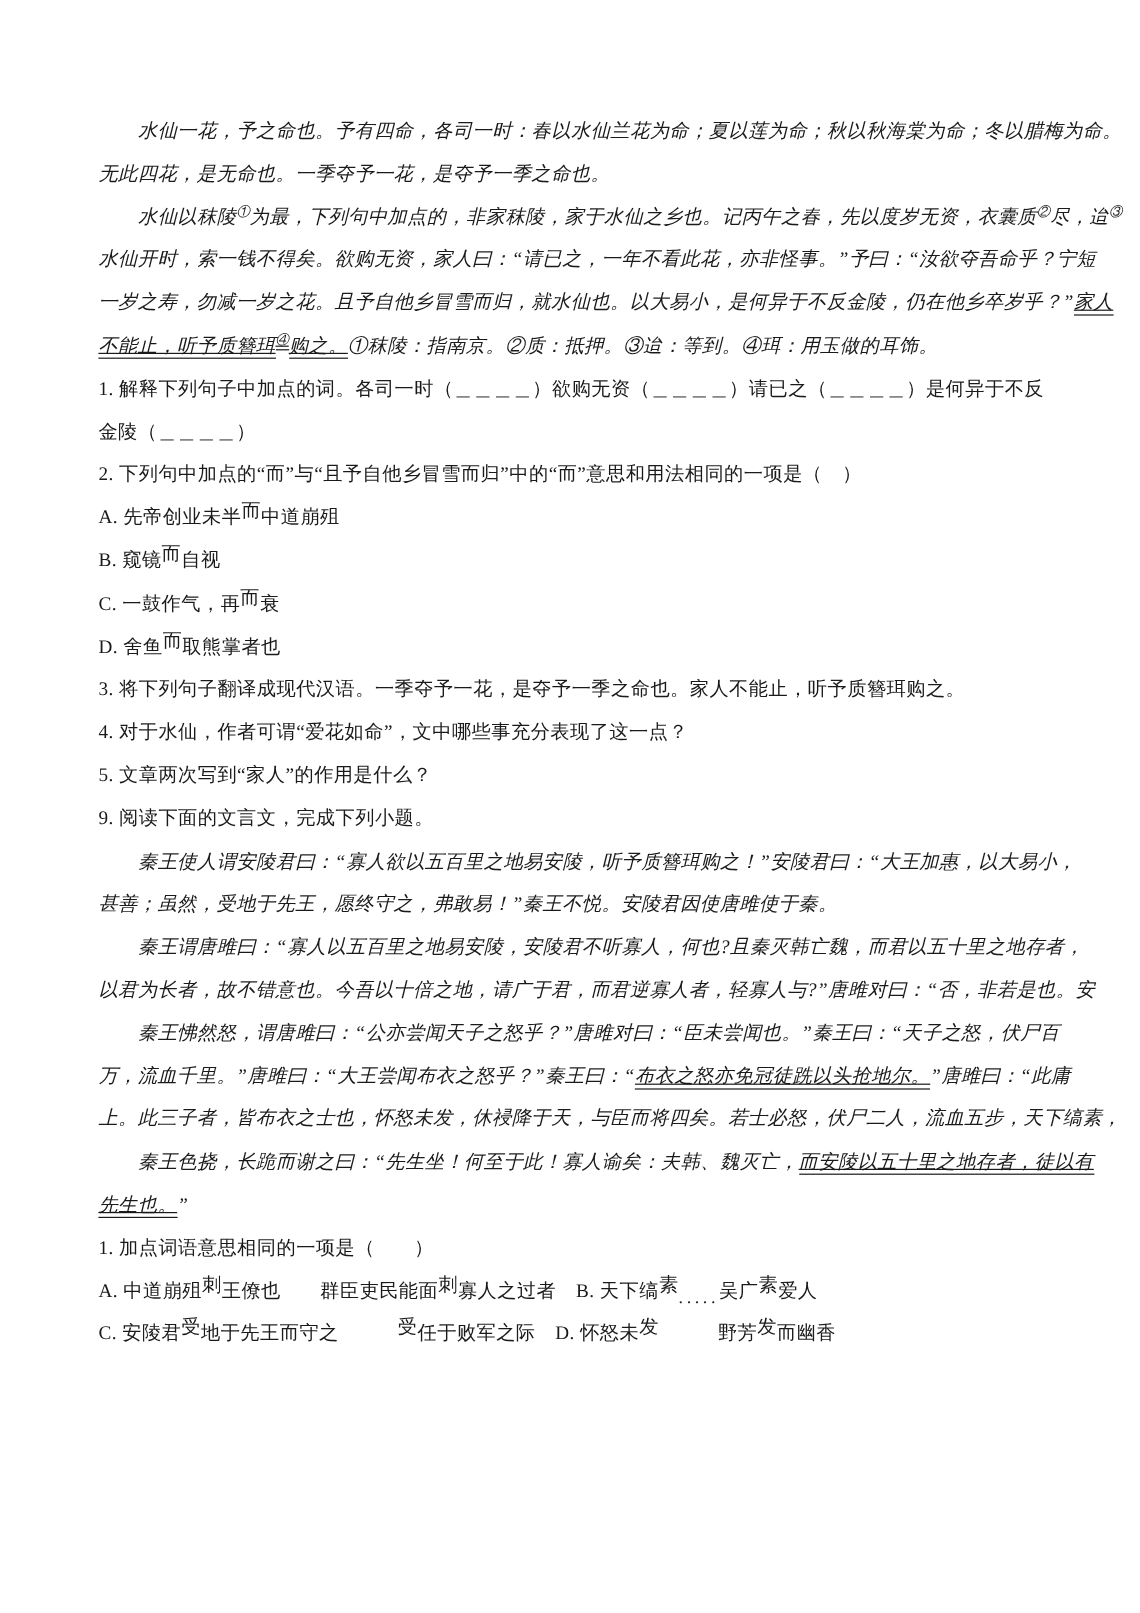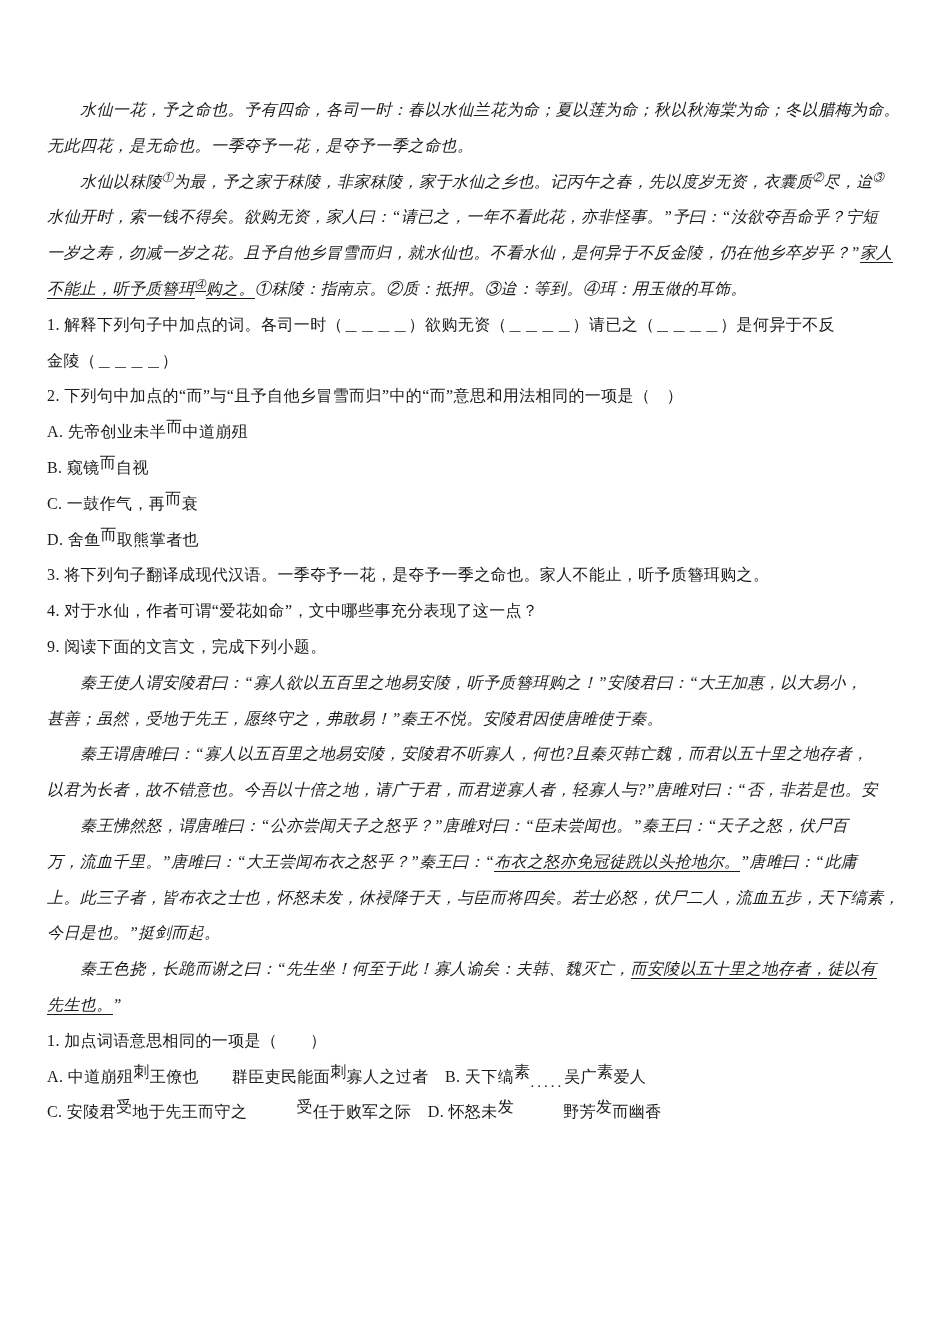--- a/index.html
+++ b/index.html
@@ -22,27 +22,29 @@
     top: 92px;
     width: 856px;
   }
   .line {
     display: block;
     height: 35.8px;
     line-height: 35.8px;
     font-size: 16px;
     letter-spacing: 0.4px;
     white-space: nowrap;
+    margin-left: 35px;
   }
   .line.indent { padding-left: 33px; }
   
   .line.kai { font-style: italic; }
   .seg-u {
     border-bottom: 1.2px solid #1a1a1a;
     padding-bottom: 1px;
+    text-decoration: underline;
   }
   .seg-r {
     position: relative;
     top: -5px;
   }
   .seg-s {
     font-size: 11px;
     position: relative;
     top: -6px;
     letter-spacing: 0;
@@ -54,41 +56,41 @@
     font-size: 15px;
   }
 </style>
 </head>
 <body>
 
 <div class="page">
   <div class="doc" id="doc">
       <div class="line kai indent"><span>水仙一花，予之命也。予有四命，各司一时：春以水仙兰花为命；夏以莲为命；秋以秋海棠为命；冬以腊梅为命。</span></div>
       <div class="line kai"><span>无此四花，是无命也。一季夺予一花，是夺予一季之命也。</span></div>
-      <div class="line kai indent"><span>水仙以秣陵</span><span class="seg-s">①</span><span>为最，予之家于秣陵，非家秣陵，家于水仙之乡也。记丙午之春，先以度岁无资，衣囊质</span><span class="seg-s">②</span><span>尽，迨</span><span class="seg-s">③</span></div>
+      <div class="line kai indent"><span>水仙以秣陵</span><span class="seg-s">①</span><span>为最，下列句中加点的，非家秣陵，家于水仙之乡也。记丙午之春，先以度岁无资，衣囊质</span><span class="seg-s">②</span><span>尽，迨</span><span class="seg-s">③</span></div>
       <div class="line kai"><span>水仙开时，索一钱不得矣。欲购无资，家人曰：“请已之，一年不看此花，亦非怪事。”予曰：“汝欲夺吾命乎？宁短</span></div>
-      <div class="line kai"><span>一岁之寿，勿减一岁之花。且予自他乡冒雪而归，就水仙也。不看水仙，是何异于不反金陵，仍在他乡卒岁乎？”</span><span class="seg-u">家人</span></div>
+      <div class="line kai"><span>一岁之寿，勿减一岁之花。且予自他乡冒雪而归，就水仙也。以大易小，是何异于不反金陵，仍在他乡卒岁乎？”</span><span class="seg-u">家人</span></div>
       <div class="line kai"><span class="seg-u">不能止，听予质簪珥</span><span class="seg-u seg-s">④</span><span class="seg-u">购之。</span><span>①秣陵：指南京。②质：抵押。③迨：等到。④珥：用玉做的耳饰。</span></div>
       <div class="line"><span>1. 解释下列句子中加点的词。各司一时（＿＿＿＿）欲购无资（＿＿＿＿）请已之（＿＿＿＿）是何异于不反</span></div>
       <div class="line"><span>金陵（＿＿＿＿）</span></div>
       <div class="line"><span>2. 下列句中加点的“而”与“且予自他乡冒雪而归”中的“而”意思和用法相同的一项是（　）</span></div>
       <div class="line"><span>A. 先帝创业未半</span><span class="seg-r">而</span><span>中道崩殂</span></div>
       <div class="line"><span>B. 窥镜</span><span class="seg-r">而</span><span>自视</span></div>
       <div class="line"><span>C. 一鼓作气，再</span><span class="seg-r">而</span><span>衰</span></div>
       <div class="line"><span>D. 舍鱼</span><span class="seg-r">而</span><span>取熊掌者也</span></div>
       <div class="line"><span>3. 将下列句子翻译成现代汉语。一季夺予一花，是夺予一季之命也。家人不能止，听予质簪珥购之。</span></div>
       <div class="line"><span>4. 对于水仙，作者可谓“爱花如命”，文中哪些事充分表现了这一点？</span></div>
+      <div class="line"><span>5. 文章两次写到“家人”的作用是什么？</span></div>
       <div class="line"><span>9. 阅读下面的文言文，完成下列小题。</span></div>
       <div class="line kai indent"><span>秦王使人谓安陵君曰：“寡人欲以五百里之地易安陵，听予质簪珥购之！”安陵君曰：“大王加惠，以大易小，</span></div>
       <div class="line kai"><span>甚善；虽然，受地于先王，愿终守之，弗敢易！”秦王不悦。安陵君因使唐雎使于秦。</span></div>
       <div class="line kai indent"><span>秦王谓唐雎曰：“寡人以五百里之地易安陵，安陵君不听寡人，何也?且秦灭韩亡魏，而君以五十里之地存者，</span></div>
       <div class="line kai"><span>以君为长者，故不错意也。今吾以十倍之地，请广于君，而君逆寡人者，轻寡人与?”唐雎对曰：“否，非若是也。安</span></div>
       <div class="line kai indent"><span>秦王怫然怒，谓唐雎曰：“公亦尝闻天子之怒乎？”唐雎对曰：“臣未尝闻也。”秦王曰：“天子之怒，伏尸百</span></div>
       <div class="line kai"><span>万，流血千里。”唐雎曰：“大王尝闻布衣之怒乎？”秦王曰：“</span><span class="seg-u">布衣之怒亦免冠徒跣以头抢地尔。</span><span>”唐雎曰：“此庸</span></div>
       <div class="line kai"><span>上。此三子者，皆布衣之士也，怀怒未发，休祲降于天，与臣而将四矣。若士必怒，伏尸二人，流血五步，天下缟素，</span></div>
-      <div class="line kai"><span>今日是也。”挺剑而起。</span></div>
       <div class="line kai indent"><span>秦王色挠，长跪而谢之曰：“先生坐！何至于此！寡人谕矣：夫韩、魏灭亡，</span><span class="seg-u">而安陵以五十里之地存者，徒以有</span></div>
       <div class="line kai"><span class="seg-u">先生也。</span><span>”</span></div>
       <div class="line"><span>1. 加点词语意思相同的一项是（　　）</span></div>
       <div class="line"><span>A. 中道崩殂</span><span class="seg-r">刺</span><span>王僚也　　群臣吏民能面</span><span class="seg-r">刺</span><span>寡人之过者　B. 天下缟</span><span class="seg-r">素</span><span class="seg-d">.....</span><span>吴广</span><span class="seg-r">素</span><span>爱人</span></div>
       <div class="line"><span>C. 安陵君</span><span class="seg-r">受</span><span>地于先王而守之　　　</span><span class="seg-r">受</span><span>任于败军之际　D. 怀怒未</span><span class="seg-r">发</span><span>　　　野芳</span><span class="seg-r">发</span><span>而幽香</span></div>
     </div>
 </div>
 
 </body></html>

